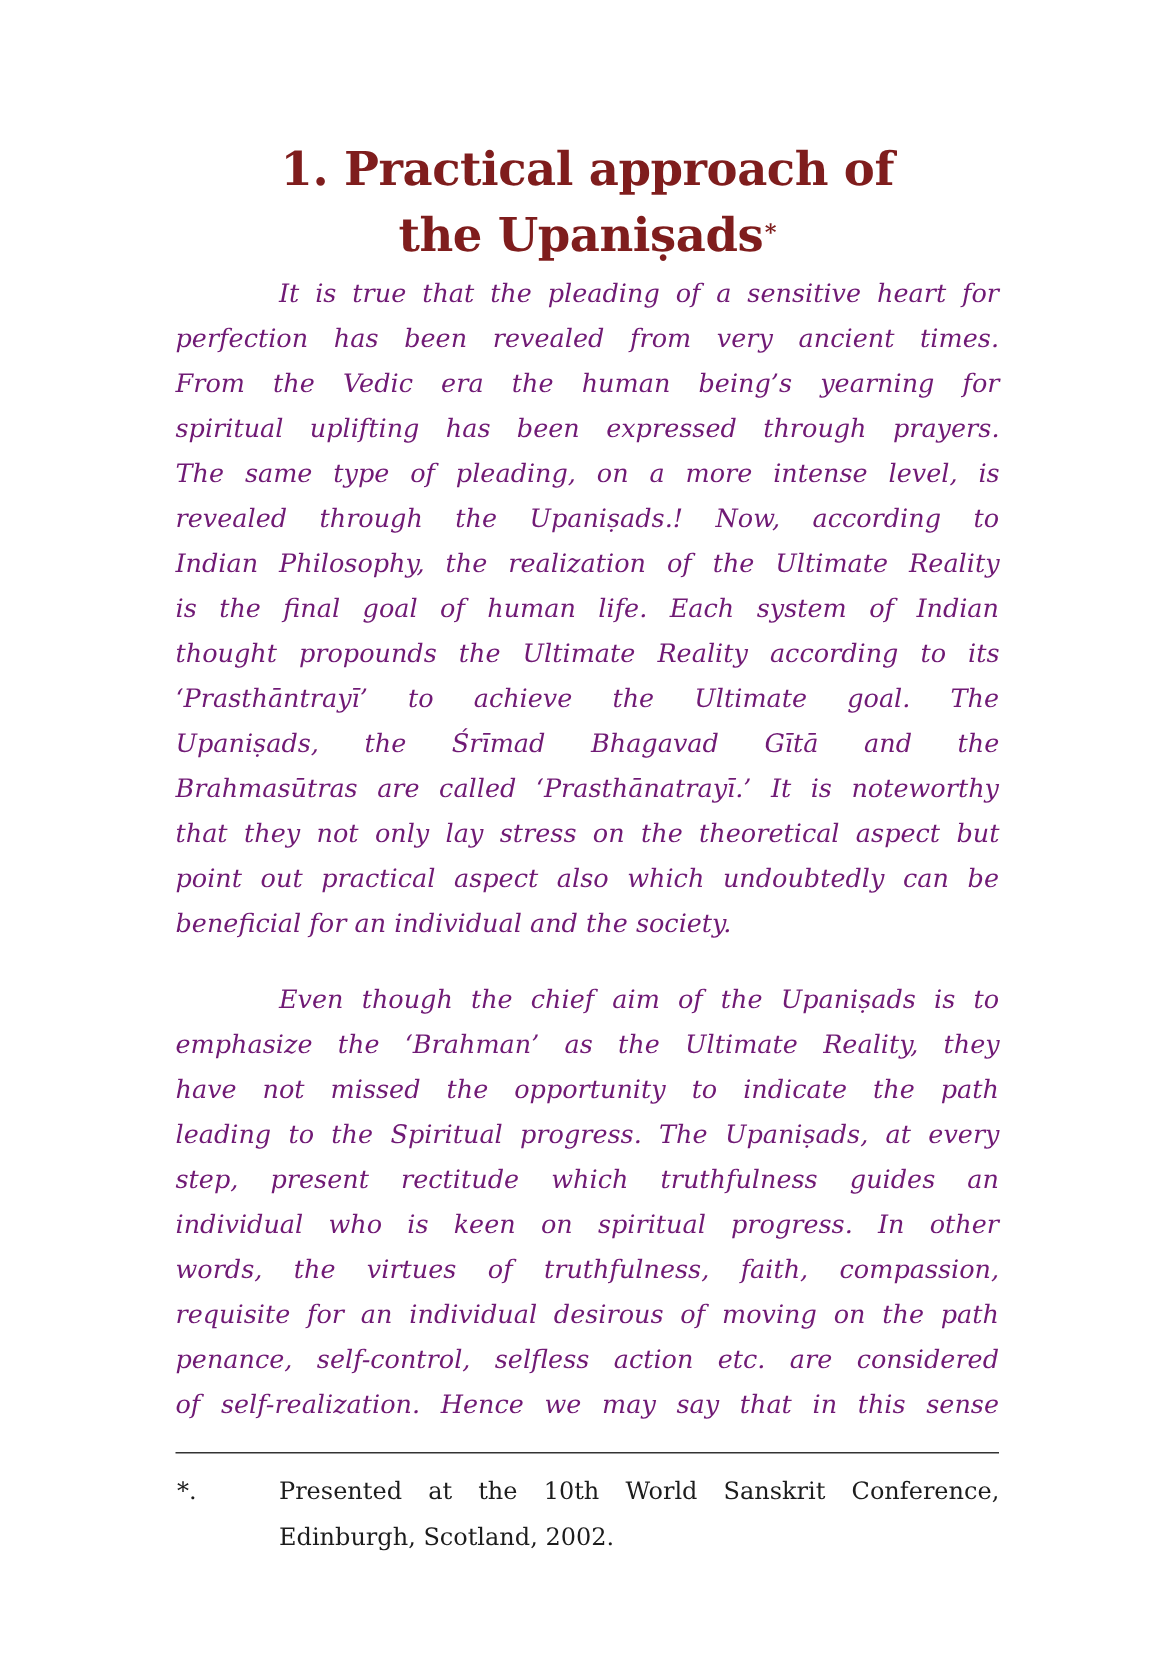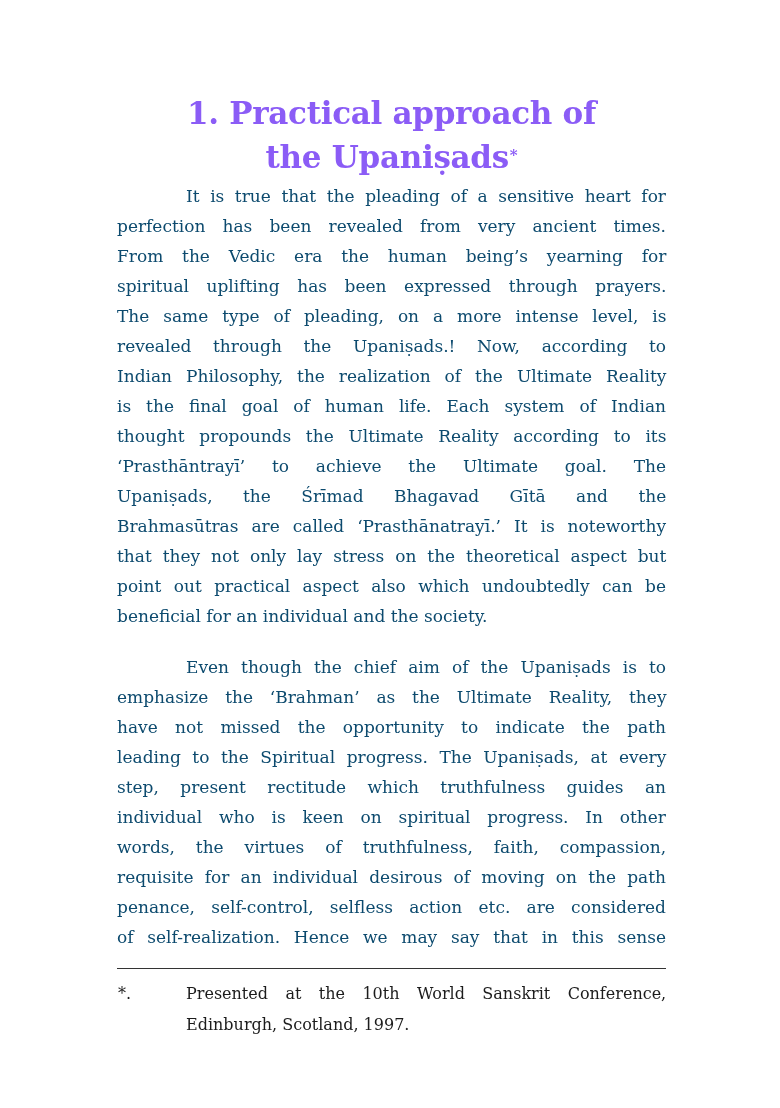--- a/index.html
+++ b/index.html
@@ -25,39 +25,40 @@
     position: absolute;
     left: 0;
     top: 70px;
     width: 549px;
     text-align: center;
     font-family: "DejaVu Serif", serif;
     font-weight: bold;
     font-size: 31px;
     line-height: 44px;
     letter-spacing: -0.3px;
-    color: #8b5cf6;
+    color: #7f1d1d;
   }
   .title .line { display: block; white-space: nowrap; }
   .title sup {
     font-size: 15px;
     vertical-align: top;
     position: relative;
     top: -2px;
     margin-left: 1px;
   }
   .body-text {
     position: absolute;
     left: 0;
     top: 181px;
     width: 549px;
     font-family: "DejaVu Serif", serif;
     font-size: 17px;
     line-height: 30px;
-    color: #0c4a6e;
+    color: #701a75;
+    font-style: italic;
   }
   .para {
     margin: 0;
     text-align: justify;
     text-align-last: left;
   }
   .para .ln {
     display: block;
     text-align: justify;
     text-align-last: justify;
@@ -150,17 +151,17 @@
       <span class="ln" style="display: block; white-space: nowrap; word-spacing: 8.33333px;">of self-realization. Hence we may say that in this sense</span>
     </p>
   </div>
 
   <div class="footnote-rule"></div>
 
   <div class="footnote">
     <span class="marker">*.</span>
     <div class="fn-text">
       <span class="fn-line just" style="display: block; white-space: nowrap; word-spacing: 12.3333px;">Presented at the 10th World Sanskrit Conference,</span>
-      <span class="fn-line">Edinburgh, Scotland, 1997.</span>
+      <span class="fn-line">Edinburgh, Scotland, 2002.</span>
     </div>
   </div>
 
 </div>
 
 </body></html>

